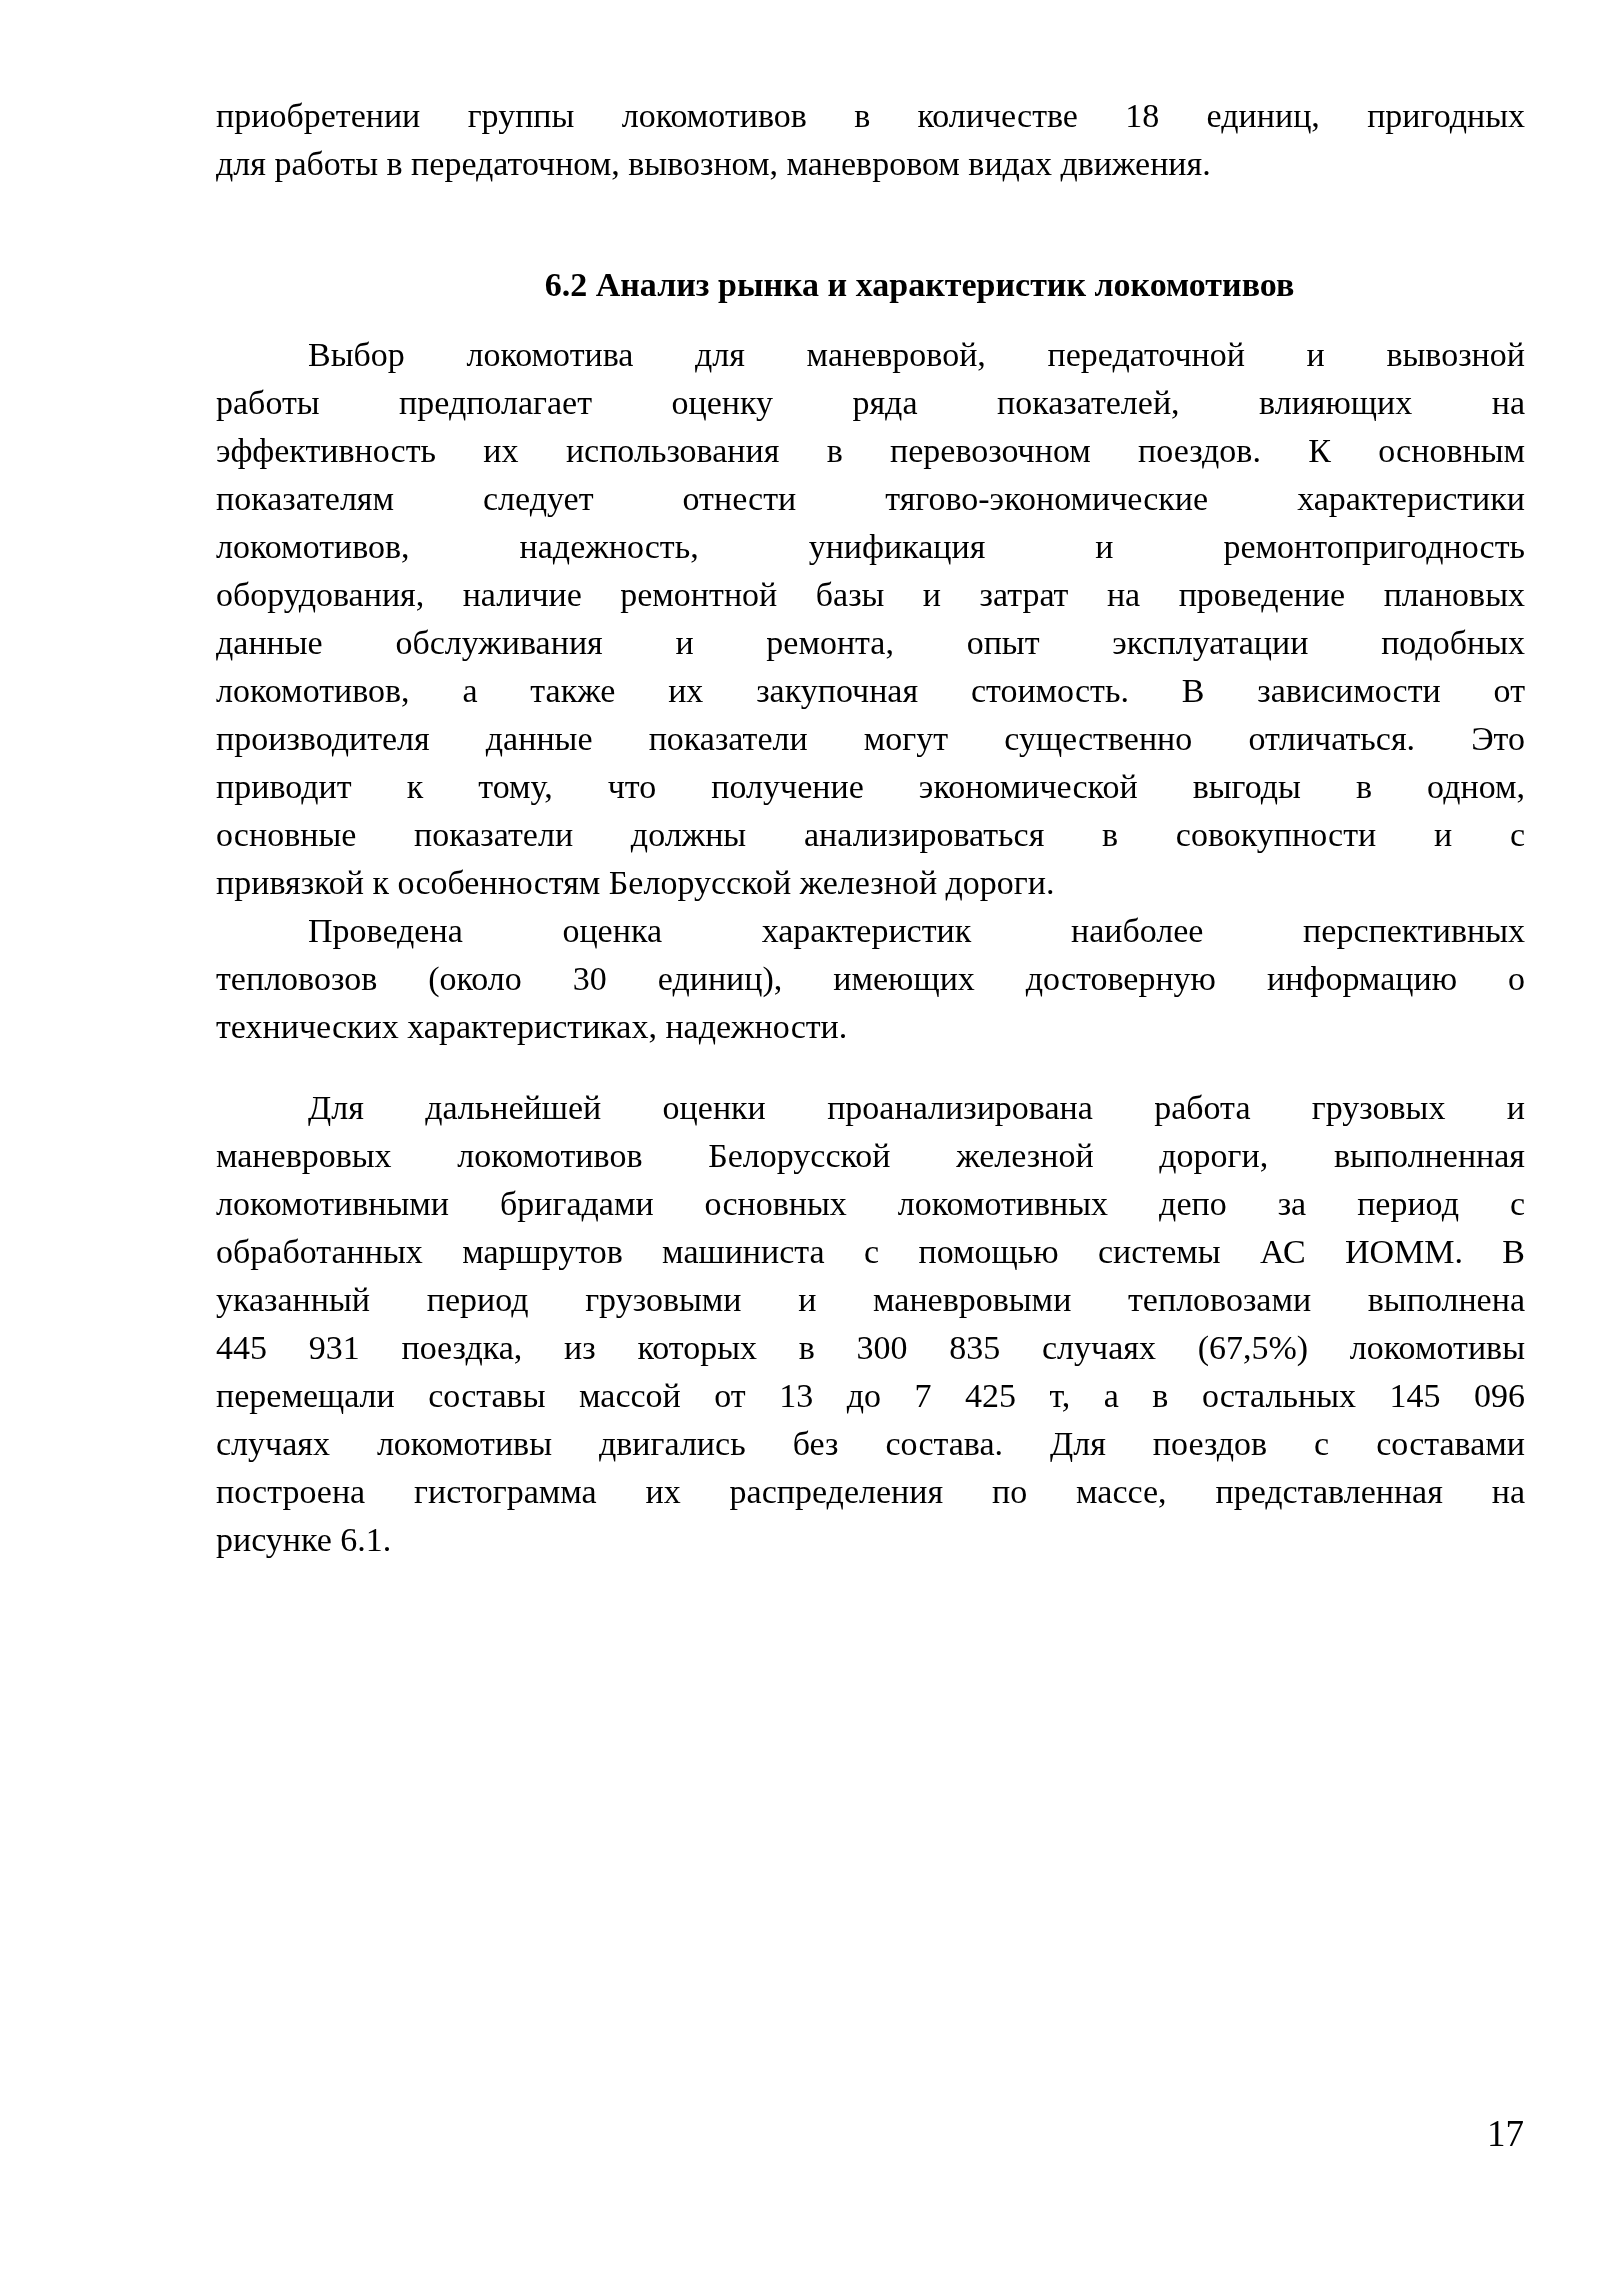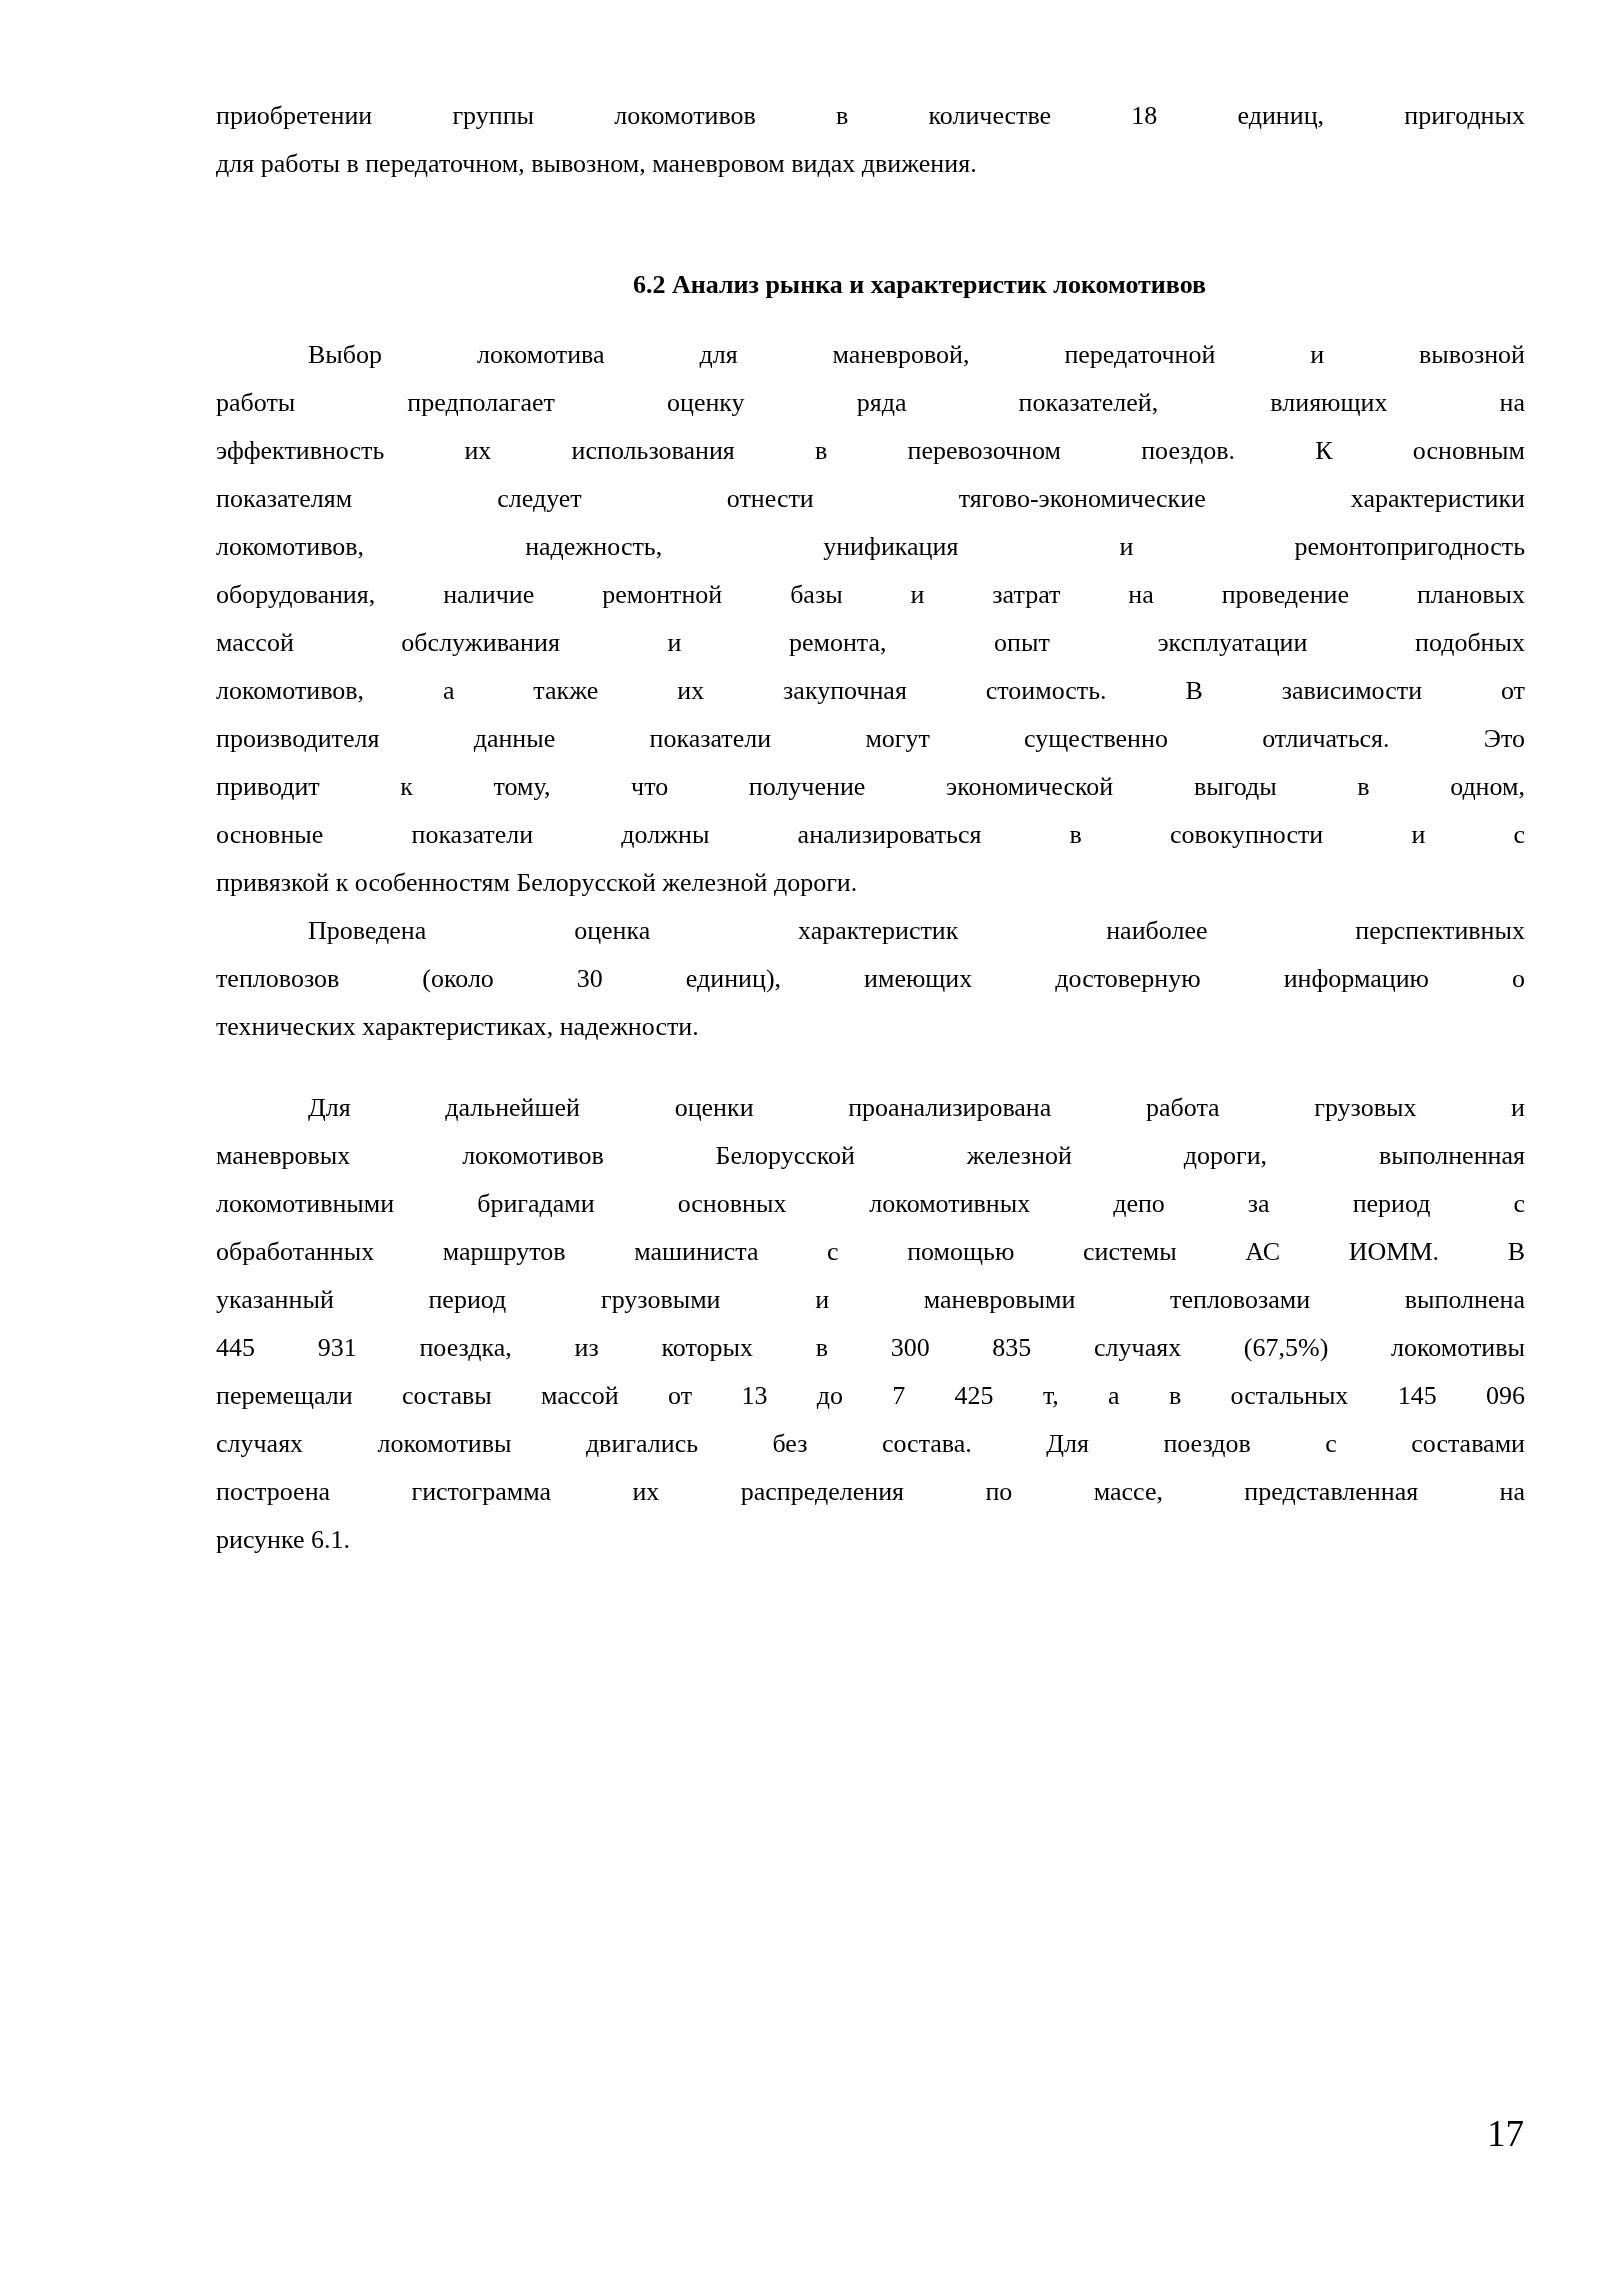--- a/index.html
+++ b/index.html
@@ -17,21 +17,21 @@
     color: #000000;
     overflow: hidden;
   }
   .content {
     position: absolute;
     left: 216px;
     top: 92px;
     width: 1309px;
   }
   .para {
-    font-size: 26px;
+    font-size: 34px;
     line-height: 48px;
     margin: 0;
   }
   .line {
     text-align: justify;
   }
   .line.just {
     text-align-last: justify;
   }
   .line.indent {
@@ -72,21 +72,21 @@
       <div class="para heading">
         <div class="line indent">6.2 Анализ рынка и характеристик локомотивов</div>
       </div>
       <div class="para body">
         <div class="line just indent">Выбор локомотива для маневровой, передаточной и вывозной</div>
         <div class="line just">работы предполагает оценку ряда показателей, влияющих на</div>
         <div class="line just">эффективность их использования в перевозочном поездов. К основным</div>
         <div class="line just">показателям следует отнести тягово-экономические характеристики</div>
         <div class="line just">локомотивов, надежность, унификация и ремонтопригодность</div>
         <div class="line just">оборудования, наличие ремонтной базы и затрат на проведение плановых</div>
-        <div class="line just">массой обслуживания и ремонта, опыт эксплуатации подобных</div>
+        <div class="line just">данные обслуживания и ремонта, опыт эксплуатации подобных</div>
         <div class="line just">локомотивов, а также их закупочная стоимость. В зависимости от</div>
         <div class="line just">производителя данные показатели могут существенно отличаться. Это</div>
         <div class="line just">приводит к тому, что получение экономической выгоды в одном,</div>
         <div class="line just">основные показатели должны анализироваться в совокупности и с</div>
         <div class="line">привязкой к особенностям Белорусской железной дороги.</div>
       </div>
       <div class="para body">
         <div class="line just indent">Проведена оценка характеристик наиболее перспективных</div>
         <div class="line just">тепловозов (около 30 единиц), имеющих достоверную информацию о</div>
         <div class="line">технических характеристиках, надежности.</div>

